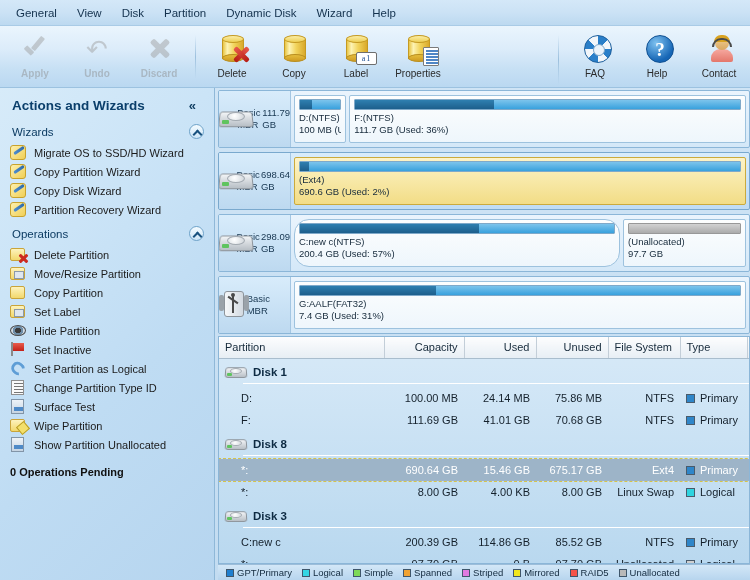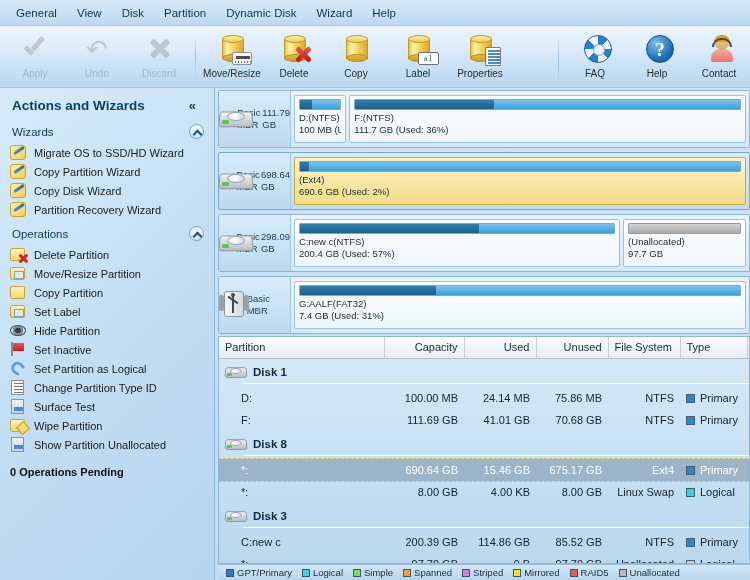--- a/index.html
+++ b/index.html
@@ -27,21 +27,21 @@
     border-bottom:1px solid #9cc2e0;
     display:flex; align-items:flex-start; padding:3px 4px 0 4px;
   }
   .tb-btn {
     width:62px; height:56px; display:flex; flex-direction:column;
     align-items:center; justify-content:flex-start; padding-top:3px;
     cursor:default; border:1px solid transparent; border-radius:3px;
   }
   .tb-btn.disabled { opacity:.45; }
   .tb-lbl { font-size:10px; margin-top:3px; color:#2a2a2a; white-space:nowrap; }
-  .tb-btn.disabled .tb-lbl { color:#8a8a8a; }
+  .tb-btn.disabled .tb-lbl { color:#8a8a8a;font-weight:bold; }
   .tb-sep { width:1px; align-self:stretch; margin:6px 5px 8px 5px;
     background:linear-gradient(to bottom,rgba(255,255,255,0),#9cc0dd,rgba(255,255,255,0)); }
   .tb-ico { width:34px; height:32px; position:relative; }
   .tb-right { position:absolute; right:0; top:3px; display:flex; align-items:flex-start; }
 
   
   .cyl { position:absolute; left:7px; top:2px; width:22px; height:27px; }
   .cyl .body { position:absolute; left:0; top:4px; width:22px; height:20px;
     background:linear-gradient(to right,#e8c545 0%,#fdf3b4 22%,#f2d45c 55%,#d9a92b 100%);
     border-left:1px solid #c59a22; border-right:1px solid #c59a22; }
@@ -281,31 +281,20 @@
       </div>
     <div class="tb-sep"></div>
     <div id="tb-mid" style="display:flex">
         <div class="tb-btn">
           <div class="tb-ico">
             <div class="cyl">
               <div class="body"></div>
               <div class="bot"></div>
               <div class="top"></div>
             </div>
-            <div class="badge bresize"></div>
-          </div>
-          <div class="tb-lbl">Move/Resize</div>
-        </div>
-        <div class="tb-btn">
-          <div class="tb-ico">
-            <div class="cyl">
-              <div class="body"></div>
-              <div class="bot"></div>
-              <div class="top"></div>
-            </div>
             <div class="badge bx"></div>
           </div>
           <div class="tb-lbl">Delete</div>
         </div>
         <div class="tb-btn">
           <div class="tb-ico">
             <div class="cyl">
               <div class="body"></div>
               <div class="bot"></div>
               <div class="top"></div>
@@ -531,21 +520,21 @@
             <div class="disk-head">
               <div class="hdd">
                 <div class="shell"></div>
                 <div class="disc"></div>
                 <div class="led"></div>
               </div>
               <div>Basic MBR</div>
               <div>298.09 GB</div>
             </div>
             <div class="parts">
-              <div class="part" style="flex: 560 1 0px;">
+              <div class="part" style="flex: 560 1 0px; border-radius: 15px;">
                 <div class="bar">
                   <div class="used" style="width: 57%;"></div>
                 </div>
                 <div class="pt-line">C:new c(NTFS)</div>
                 <div class="pt-line">200.4 GB (Used: 57%)</div>
               </div>
               <div class="part" style="flex: 200 1 0px;">
                 <div class="bar unalloc"></div>
                 <div class="pt-line">(Unallocated)</div>
                 <div class="pt-line">97.7 GB</div>

